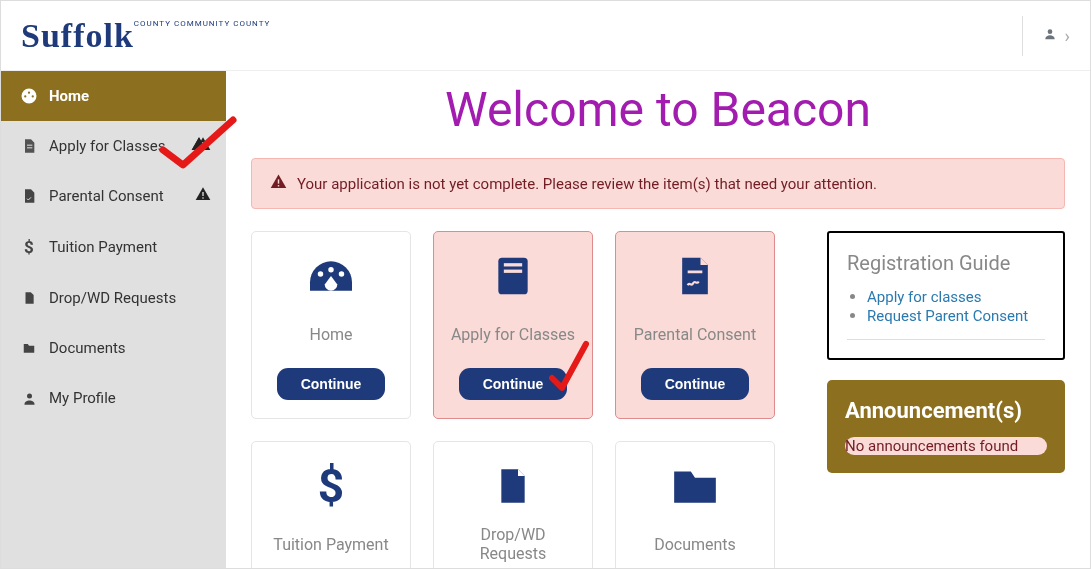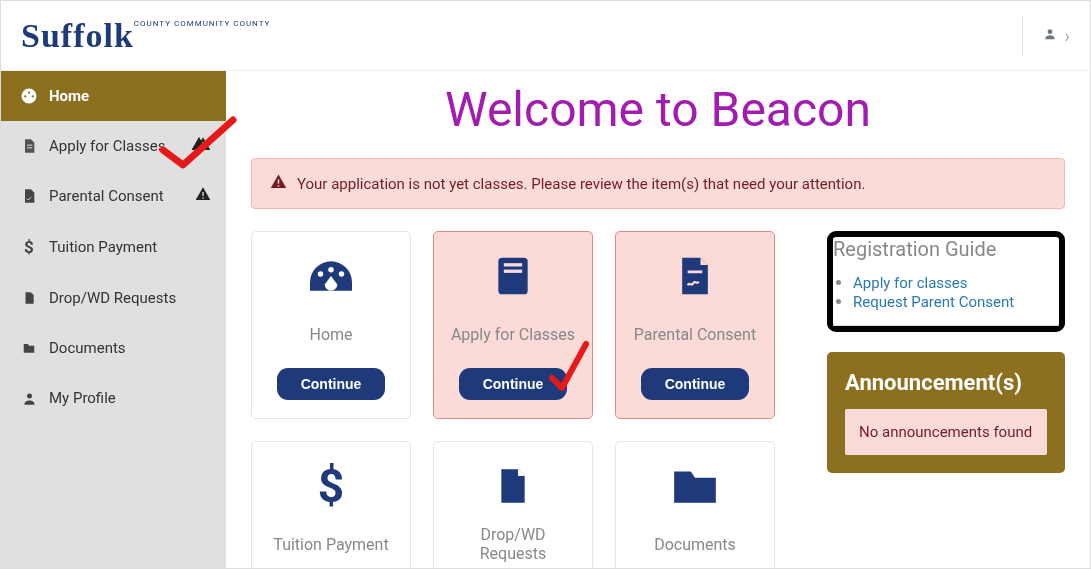--- a/index.html
+++ b/index.html
@@ -30,28 +30,28 @@
 
 .cards-row { display: flex; gap: 22px; align-items: flex-start; }
 .cards-grid { display: flex; flex-wrap: wrap; gap: 22px; width: 554px; }
 .card { width: 160px; background: #fff; border: 1px solid #e5e5e5; border-radius: 5px; padding: 18px 12px; text-align: center; display: flex; flex-direction: column; align-items: center; }
 .card.attention { background: #fadbd8; border: 1px solid #e08b8b; }
 .card-icon { color: #1e3a7a; margin-bottom: 12px; height: 52px; display: flex; align-items: center; justify-content: center; }
 .card-title { color: #888; font-size: 16px; margin-bottom: 14px; min-height: 40px; display: flex; align-items: center; justify-content: center; }
 .card-btn { background: #1e3a7a; color: #fff; border: none; padding: 8px 24px; font-size: 14px; font-weight: bold; cursor: pointer; border-radius: 11px; }
 
 .side-panels { flex: 1; display: flex; flex-direction: column; gap: 20px; }
-.guide { border: 6px solid #000000; border-radius: 9px; }
+.guide { border: 2px solid #000000; border-radius: 3px; padding: 18px; }
 .guide-title { font-size: 20px; color: #888; font-weight: 400; margin-bottom: 12px; }
 .guide hr { border: none; border-top: 1px solid #ddd; margin-top: 14px; }
 .guide ul { list-style: disc; padding-left: 20px; color: #888; }
 .guide a { color: #2a7ab0; text-decoration: none; font-size: 15px; }
 .announcements { background: #8c6f1f; border-radius: 5px; padding: 18px; }
 .ann-title { color: #fff; font-size: 22px; font-weight: 700; margin-bottom: 14px; }
-.ann-body { background: #fadbd8; color: #721c24; padding: 14px; border-radius: 2px; font-size: 15px; }
+.ann-body { background: #fadbd8; color: #721c24; padding: 0; border-radius: 14px; font-size: 15px; }
 
 .annotation-check { position: absolute; pointer-events: none; z-index: 50; }
 </style>
 </head>
 <body>
 
 <div class="header">
   <div class="logo">
     <span class="logo-main">Suffolk</span>
     <span class="logo-sub">COUNTY COMMUNITY COUNTY</span>
@@ -152,21 +152,21 @@
     <h1 class="page-title">Welcome to Beacon</h1>
 
     <div class="alert">
       <span class="alert-icon">
         <svg width="17" height="17" viewBox="0 0 24 24" fill="#721c24">
             <path d="M12 2L1 21h22z"></path>
             <rect x="11" y="9" width="2" height="6" fill="#fadbd8"></rect>
             <rect x="11" y="17" width="2" height="2" fill="#fadbd8"></rect>
           </svg>
       </span>
-      <span>Your application is not yet classes. Please review the item(s) that need your attention.</span>
+      <span>Your application is not yet complete. Please review the item(s) that need your attention.</span>
     </div>
 
     <div class="cards-row">
       <div class="cards-grid">
 
         <div class="card">
           <div class="card-icon">
             <svg width="52" height="42" viewBox="0 0 24 20" fill="#1e3a7a">
                 <path d="M12 3a10 10 0 00-10 10v4h20v-4A10 10 0 0012 3z"></path>
                 <circle cx="7" cy="9" r="1.3" fill="#fff"></circle>

